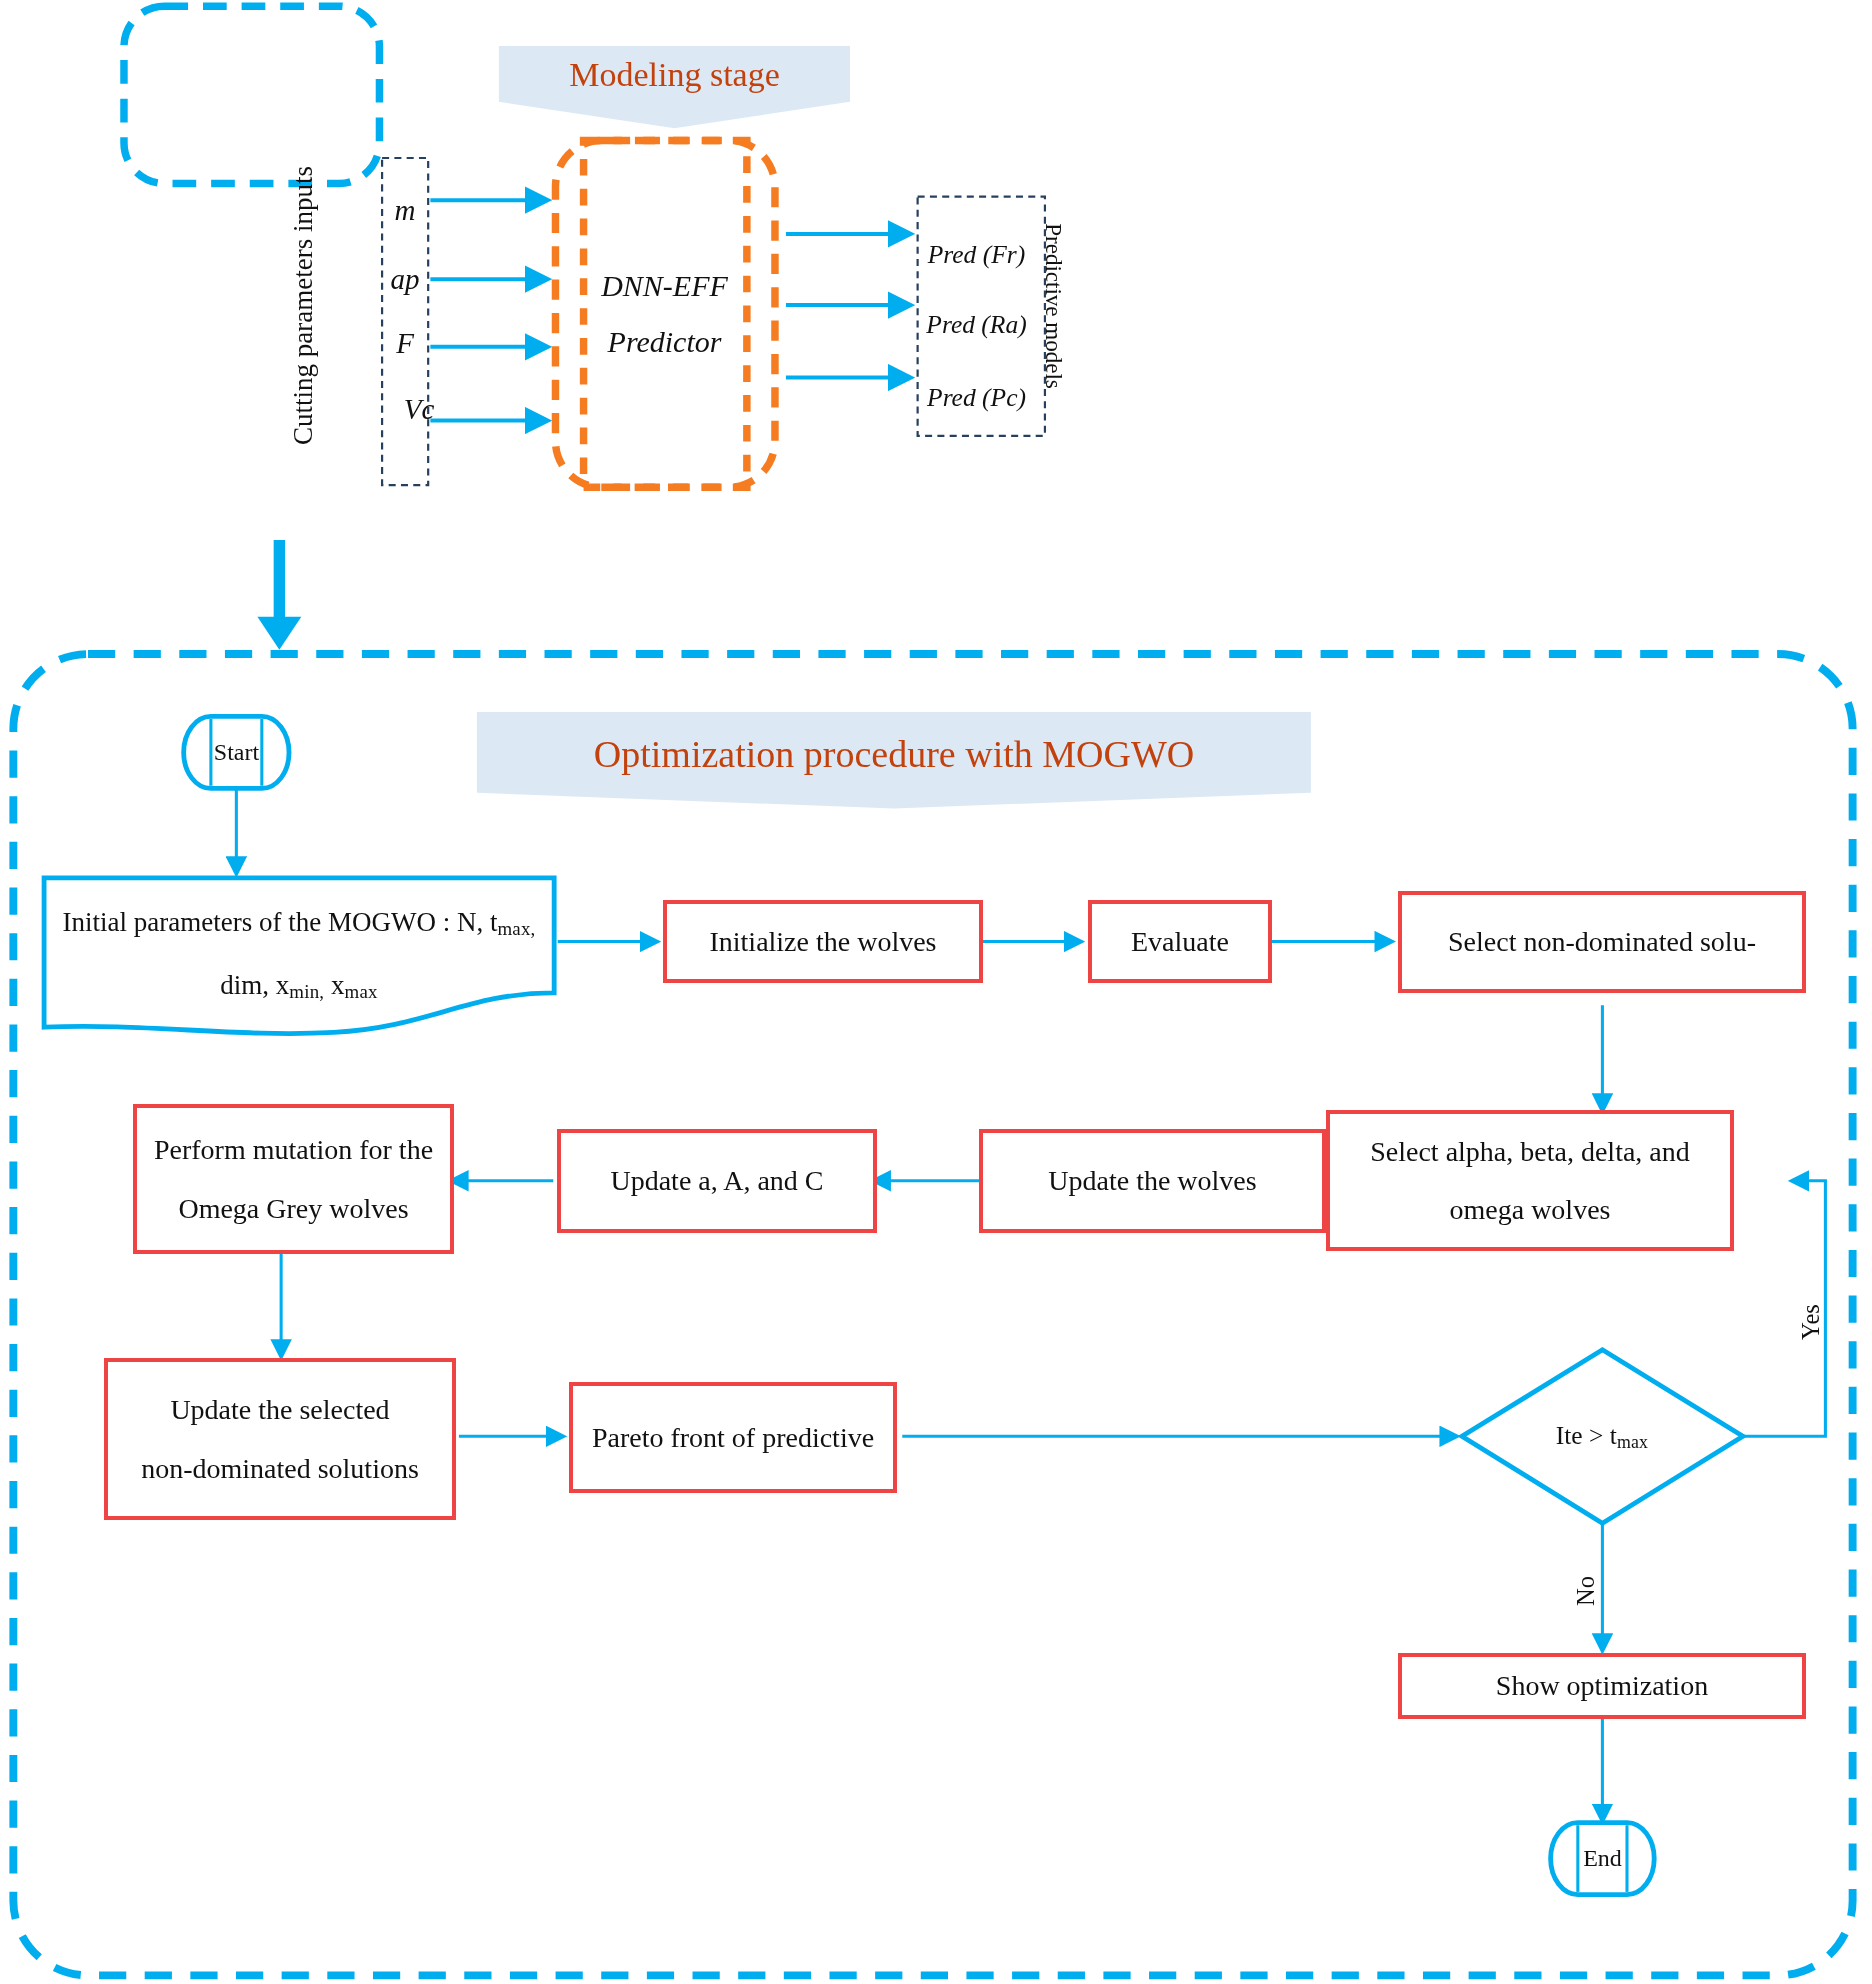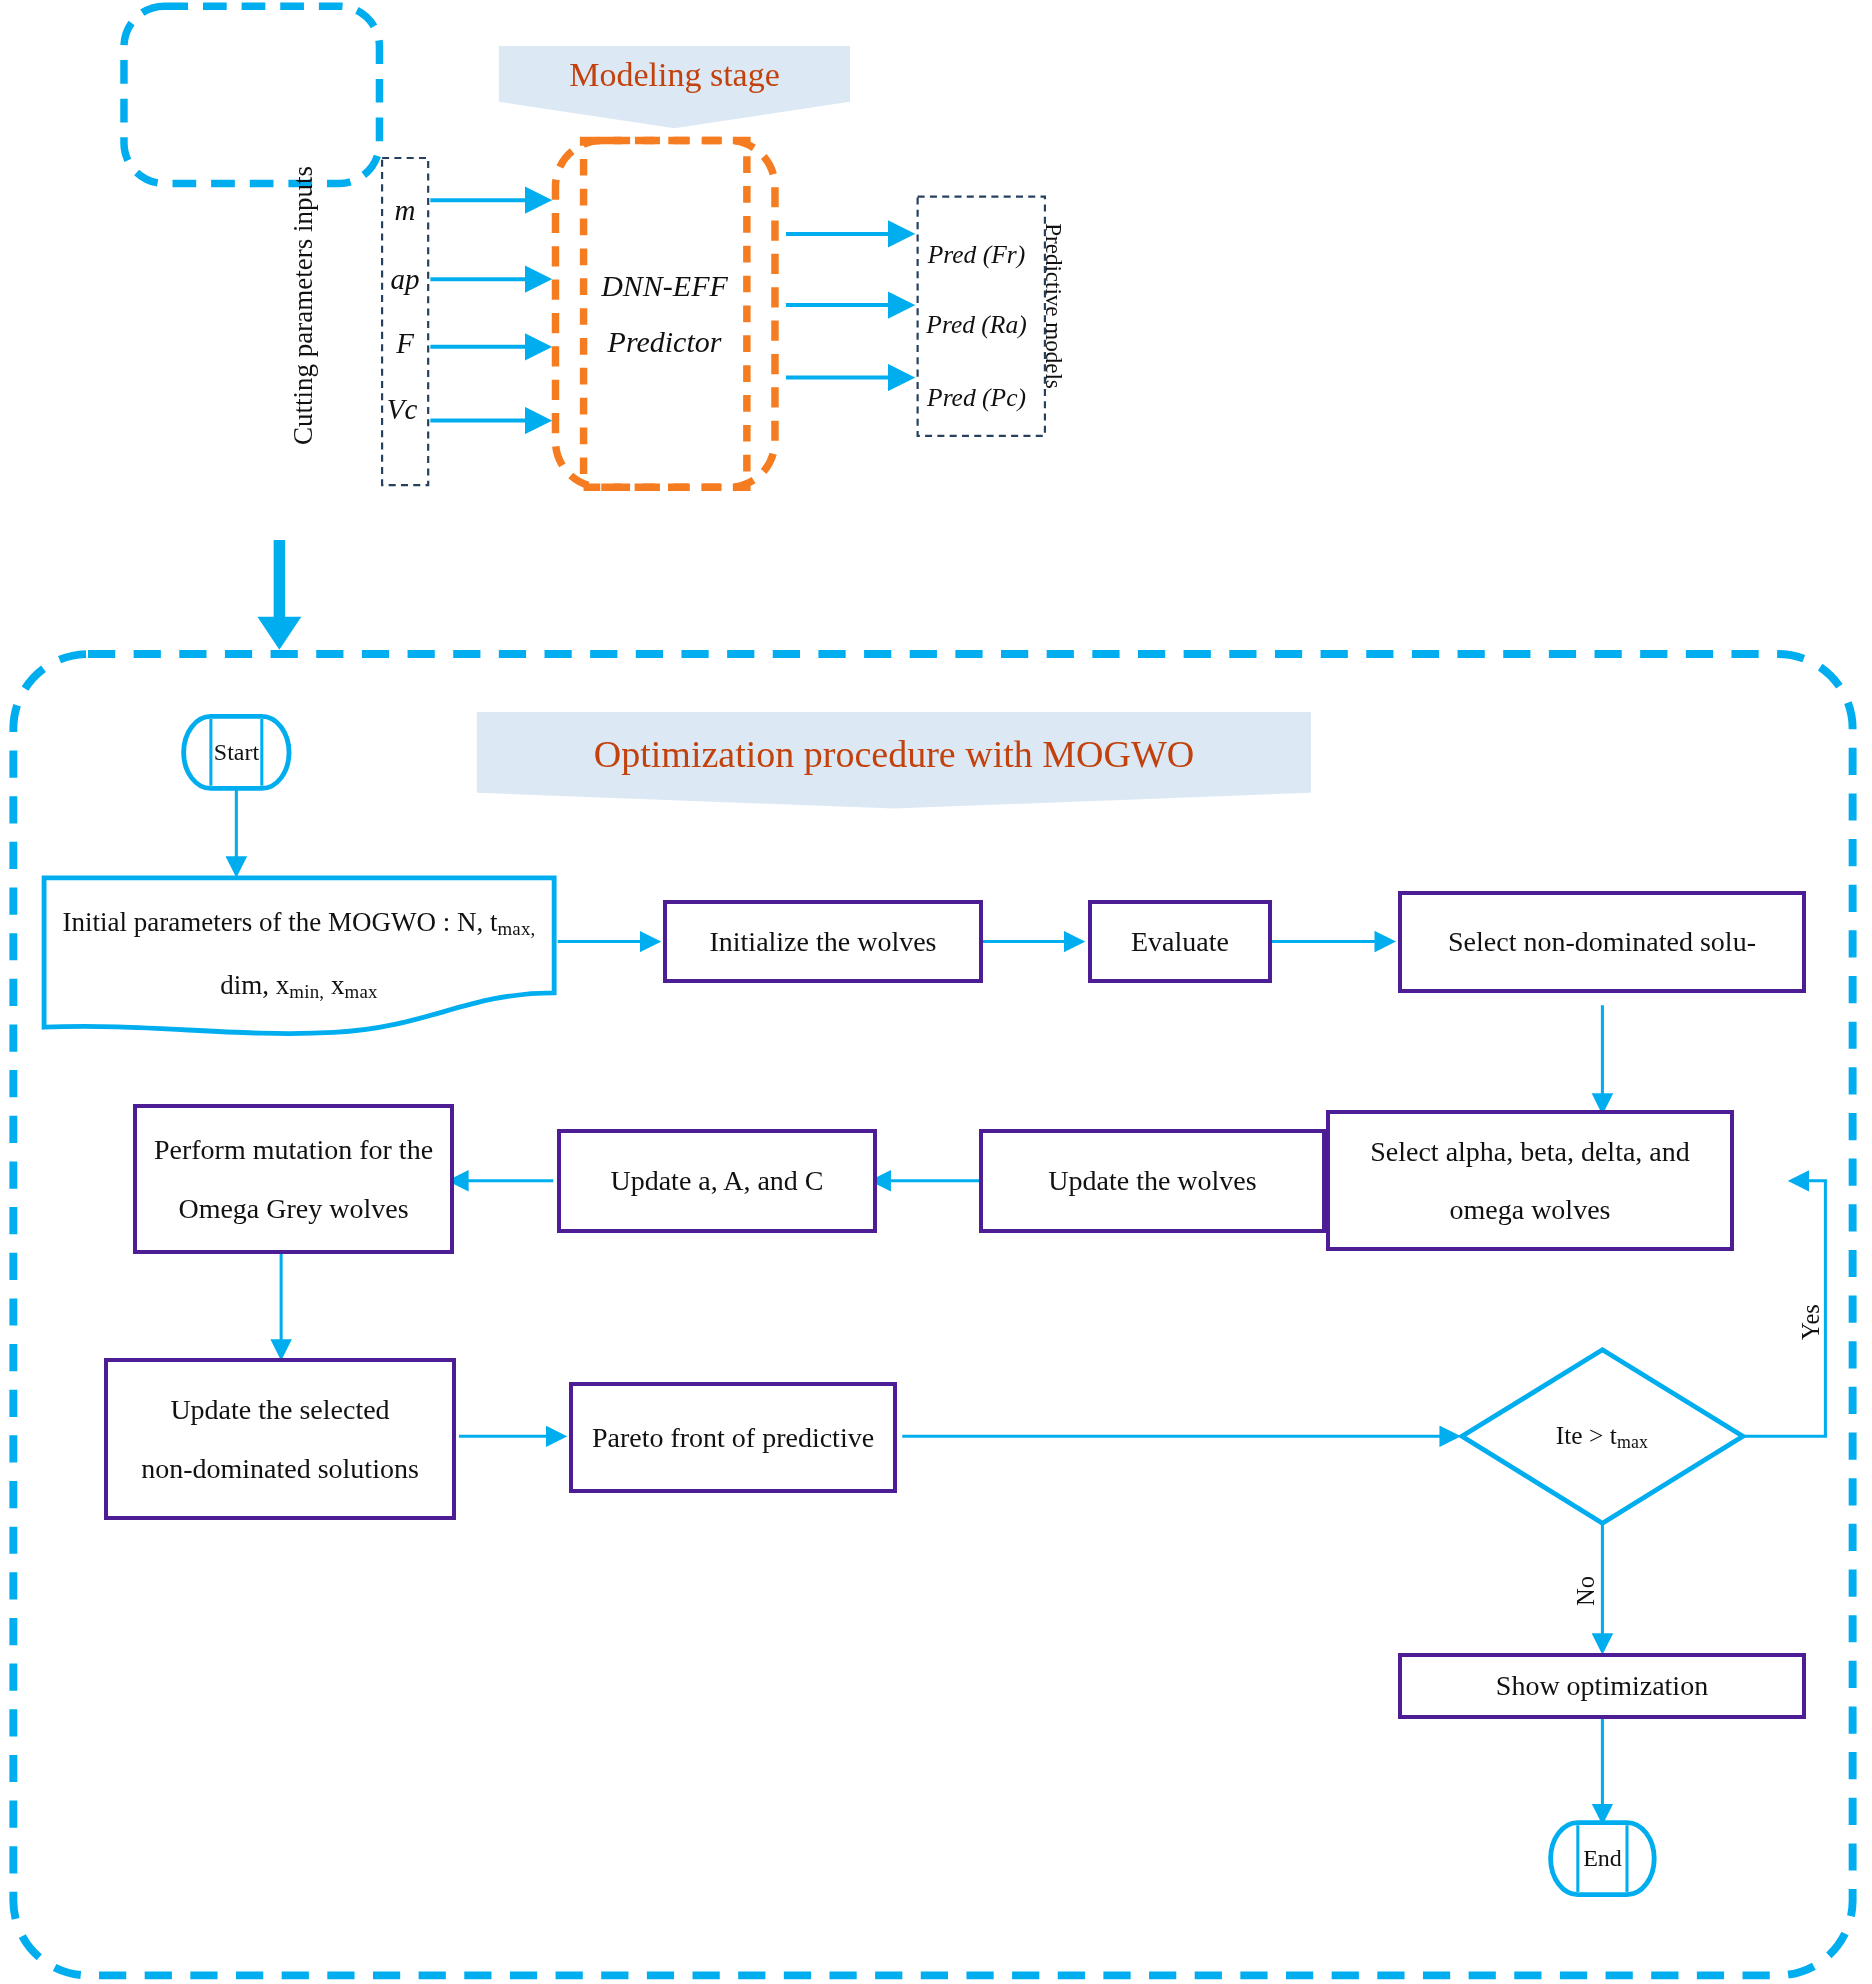--- a/index.html
+++ b/index.html
@@ -13,21 +13,21 @@
   svg.layer{position:absolute;left:0;top:0;width:1873px;height:1985px;overflow:visible;}
 
   
   .node{position:absolute;box-sizing:border-box;display:flex;align-items:center;
         justify-content:center;text-align:center;color:#111111;}
   .node .lines{display:block;width:100%;}
   .ln{display:block;line-height:1.05;}
 
   
   .proc{
-    border:4px solid #4c1d95;background:#ffffff;
+    border:4px solid #ef4444;background:#ffffff;
     font-size:28px;
   }
   .proc.two .ln + .ln{margin-top:29px;}
 
   
   .plain{font-size:28px;}
 
   
   .banner{
     position:absolute;background:#DCE9F5;display:flex;align-items:center;
@@ -158,21 +158,21 @@
 
   <div class="node plain ital" style="left:382px;top:193px;width:46px;height:35px;font-size:29px;">
     <span>m</span>
   </div>
   <div class="node plain ital" style="left:382px;top:262px;width:46px;height:35px;font-size:29px;">
     <span>ap</span>
   </div>
   <div class="node plain ital" style="left:382px;top:326px;width:46px;height:35px;font-size:29px;">
     <span>F</span>
   </div>
-  <div class="node plain ital" style="left:379px;top:392px;width:46px;height:35px;font-size:29px;">
+  <div class="node plain ital" style="left:396px;top:392px;width:46px;height:35px;font-size:29px;">
     <span>Vc</span>
   </div>
 
   <div class="node plain ital" style="left:583px;top:246px;width:163px;height:136px;font-size:30px;">
     <span class="lines">
       <span class="ln">DNN-EFF</span>
       <span class="ln" style="margin-top:24.6px;">Predictor</span>
     </span>
   </div>
 

